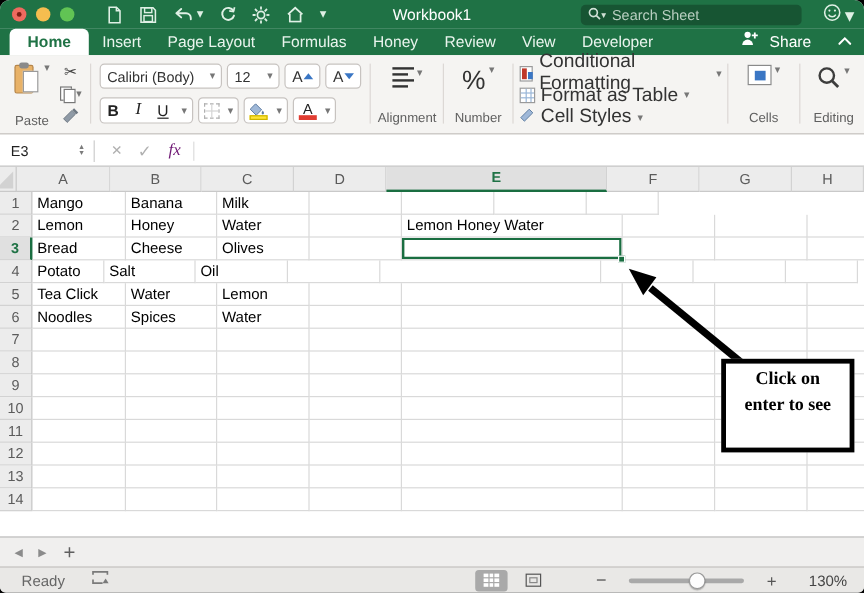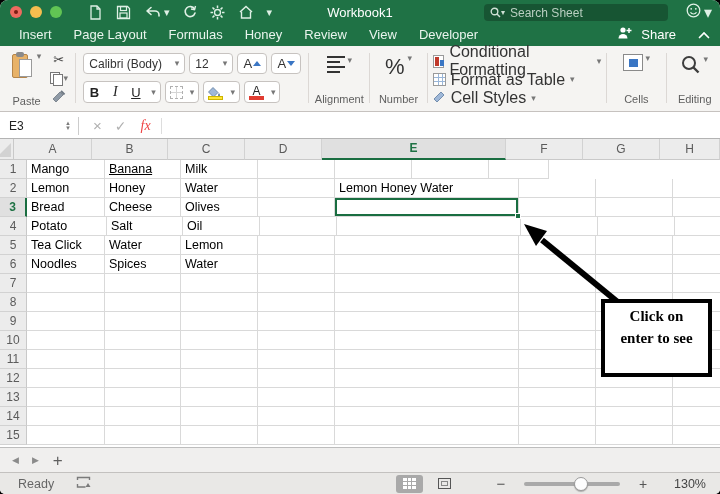--- a/index.html
+++ b/index.html
@@ -124,21 +124,21 @@
 
   
   .formulabar { position:absolute; top:113px; left:0; width:720px; height:26px; background:#fff;
                 border-bottom:1px solid #b3b3b3; display:flex; align-items:center; }
   .namebox { width:60px; font-size:12px; color:#222; padding-left:9px; }
   .stepper { display:flex; flex-direction:column; align-items:center; width:16px; color:#7b7b7b; }
   .stepper span { font-size:6px; line-height:5px; }
   .fdiv { width:1px; height:18px; background:#ccc; margin:0 2px; }
   .fb-x { color:#b0b0b0; font-size:15px; margin-left:12px; }
   .fb-ck { color:#b0b0b0; font-size:14px; margin-left:13px; }
-  .fb-fx { font-family:"Liberation Serif", serif; font-style:italic; font-size:14px; color:#ef4444; margin-left:14px; }
+  .fb-fx { font-family:"Liberation Serif", serif; font-style:italic; font-size:14px; color:#701a75; margin-left:14px; }
   .fb-div2 { width:1px; height:16px; background:#ddd; margin-left:10px; }
   .fb-input { flex:1; height:100%; }
 
   
   .grid { position:absolute; top:139px; left:0; width:720px; height:308px; overflow:hidden;
           background:#fff; font-size:12.5px; }
   .gridrow { display:flex; }
   .hcell, .rhead, .cell { flex:none; }
   .corner { width:27px; height:21px; background:#ececec; border-right:1px solid #c9c9c9;
             border-bottom:1px solid #c9c9c9; position:relative; }
@@ -269,20 +269,21 @@
             <circle cx="5.2" cy="5.8" r="0.9" fill="#dff0e5"></circle>
             <circle cx="9.8" cy="5.8" r="0.9" fill="#dff0e5"></circle>
             <path d="M4.5 9.2 a3.4 3.4 0 0 0 6 0" fill="none" stroke="#dff0e5" stroke-width="1.2"></path>
           </svg></span>
       <span class="chev">▾</span>
     </div>
   </div>
 
   <div class="tabbar">
     <div id="ribbon-tabs" style="display:flex;align-items:flex-end;">
+        <div class="rtab active">Home</div>
         <div class="rtab">Insert</div>
         <div class="rtab">Page Layout</div>
         <div class="rtab">Formulas</div>
         <div class="rtab">Honey</div>
         <div class="rtab">Review</div>
         <div class="rtab">View</div>
         <div class="rtab">Developer</div>
       </div>
     <div class="tabbar-right">
       <span><svg width="16" height="13" viewBox="0 0 16 13">
@@ -463,21 +464,21 @@
         <div class="hcell" style="width: 77px;">C</div>
         <div class="hcell" style="width: 77px;">D</div>
         <div class="hcell sel" style="width: 184px;">E</div>
         <div class="hcell" style="width: 77px;">F</div>
         <div class="hcell" style="width: 77px;">G</div>
         <div class="hcell" style="width: 60px;">H</div>
       </div>
       <div class="gridrow">
         <div class="rhead">1</div>
         <div class="cell" style="width: 78px;">Mango</div>
-        <div class="cell" style="width: 76px; text-decoration: underline;">Banana</div>
+        <div class="cell" style="width: 76px;">Banana</div>
         <div class="cell" style="width: 77px;">Milk</div>
         <div class="cell" style="width: 77px;"></div>
         <div class="cell" style="width: 77px;"></div>
         <div class="cell" style="width: 77px;"></div>
         <div class="cell" style="width: 60px;"></div>
       </div>
       <div class="gridrow">
         <div class="rhead">2</div>
         <div class="cell" style="width: 78px;">Lemon</div>
         <div class="cell" style="width: 76px;">Honey</div>
@@ -496,21 +497,21 @@
         <div class="cell" style="width: 77px;"></div>
         <div class="cell selected" style="width: 184px;">
           <span class="handle"></span>
         </div>
         <div class="cell" style="width: 77px;"></div>
         <div class="cell" style="width: 77px;"></div>
         <div class="cell" style="width: 60px;"></div>
       </div>
       <div class="gridrow">
         <div class="rhead">4</div>
-        <div class="cell" style="width: 80px;">Potato</div>
+        <div class="cell" style="width: 60px;">Potato</div>
         <div class="cell" style="width: 76px;">Salt</div>
         <div class="cell" style="width: 77px;">Oil</div>
         <div class="cell" style="width: 77px;"></div>
         <div class="cell" style="width: 184px;"></div>
         <div class="cell" style="width: 77px;"></div>
         <div class="cell" style="width: 77px;"></div>
         <div class="cell" style="width: 60px;"></div>
       </div>
       <div class="gridrow">
         <div class="rhead">5</div>
@@ -606,31 +607,20 @@
         <div class="cell" style="width: 76px;"></div>
         <div class="cell" style="width: 77px;"></div>
         <div class="cell" style="width: 77px;"></div>
         <div class="cell" style="width: 184px;"></div>
         <div class="cell" style="width: 77px;"></div>
         <div class="cell" style="width: 77px;"></div>
         <div class="cell" style="width: 60px;"></div>
       </div>
       <div class="gridrow">
         <div class="rhead">14</div>
-        <div class="cell" style="width: 78px;"></div>
-        <div class="cell" style="width: 76px;"></div>
-        <div class="cell" style="width: 77px;"></div>
-        <div class="cell" style="width: 77px;"></div>
-        <div class="cell" style="width: 184px;"></div>
-        <div class="cell" style="width: 77px;"></div>
-        <div class="cell" style="width: 77px;"></div>
-        <div class="cell" style="width: 60px;"></div>
-      </div>
-      <div class="gridrow">
-        <div class="rhead">15</div>
         <div class="cell" style="width: 78px;"></div>
         <div class="cell" style="width: 76px;"></div>
         <div class="cell" style="width: 77px;"></div>
         <div class="cell" style="width: 77px;"></div>
         <div class="cell" style="width: 184px;"></div>
         <div class="cell" style="width: 77px;"></div>
         <div class="cell" style="width: 77px;"></div>
         <div class="cell" style="width: 60px;"></div>
       </div>
     </div>

